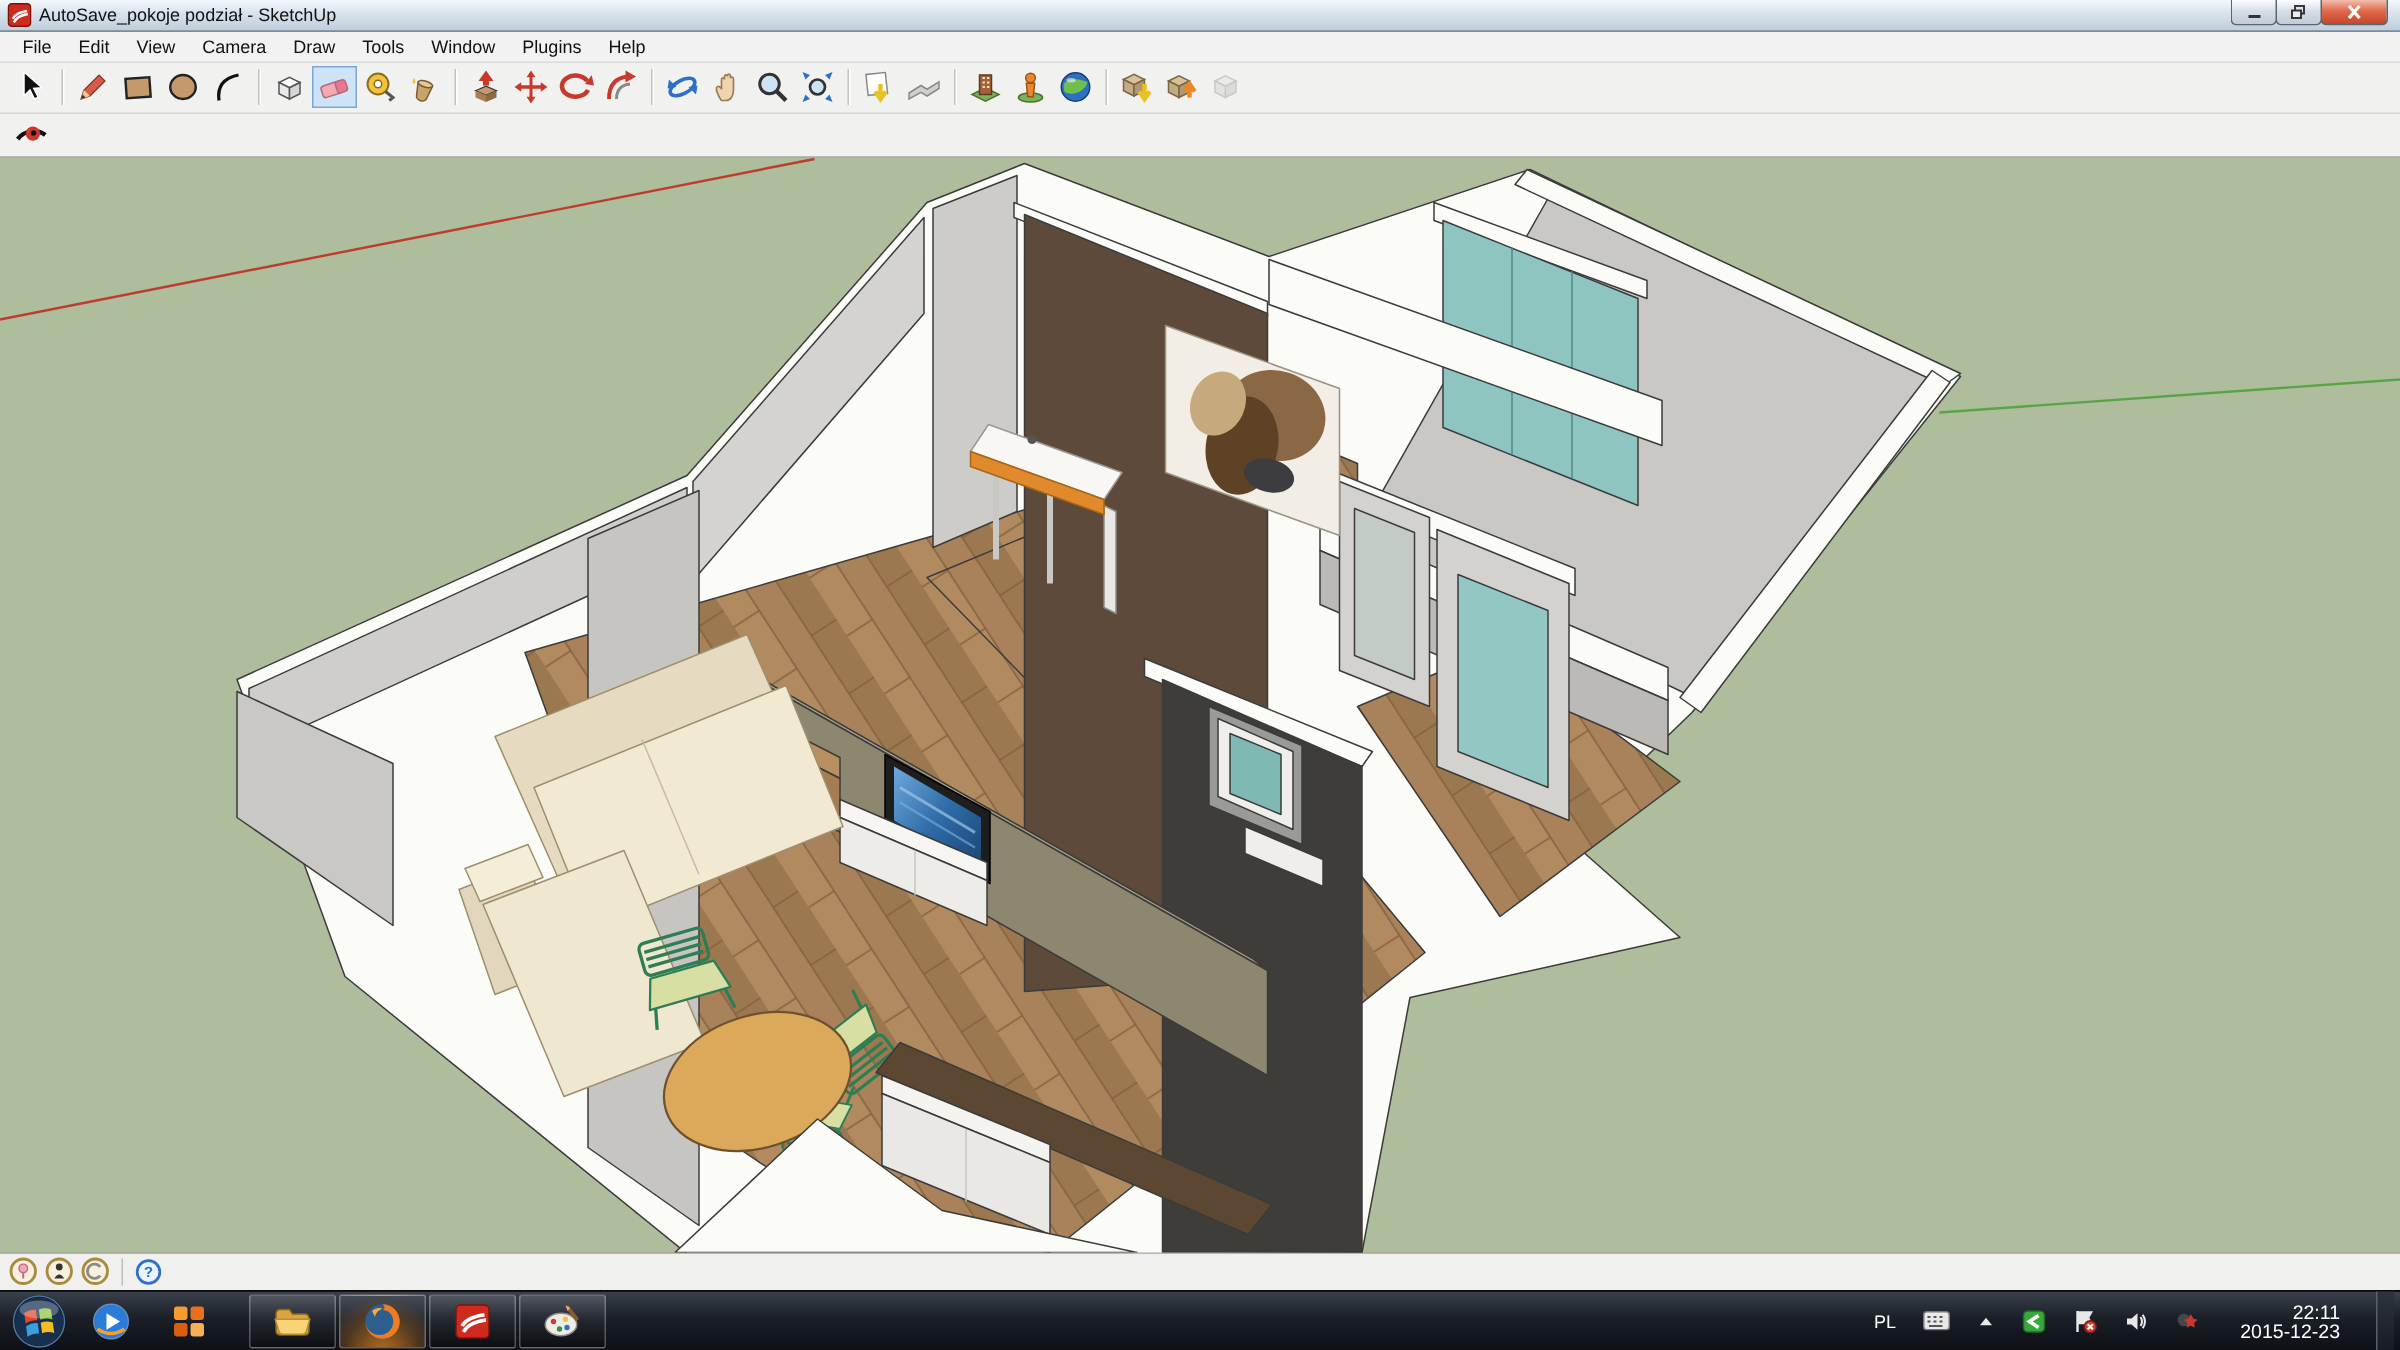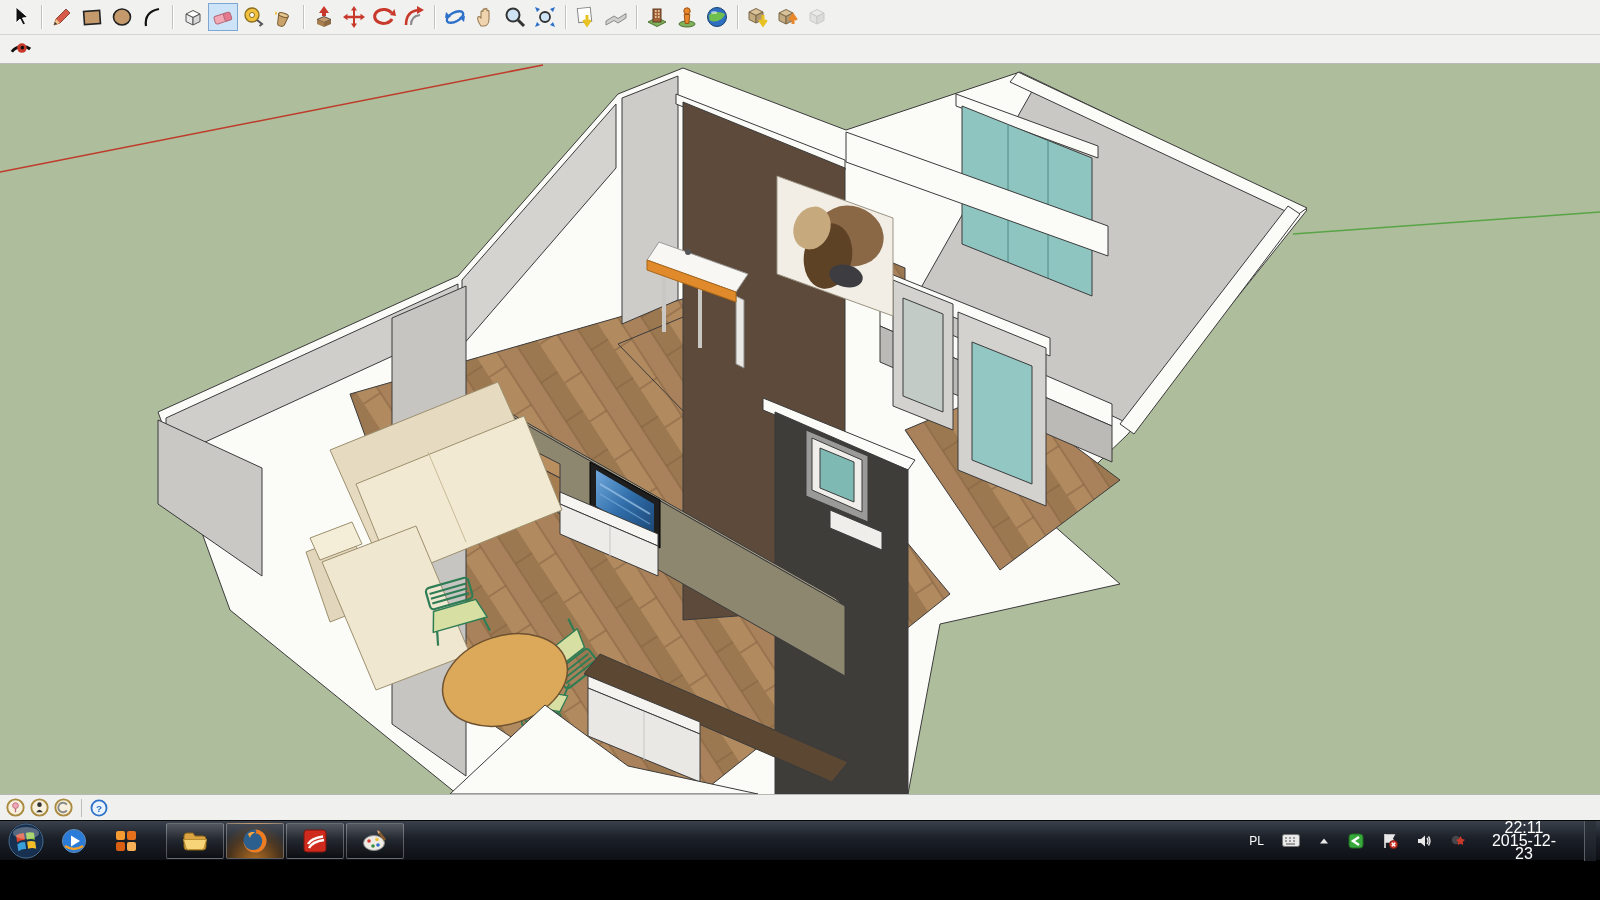--- a/index.html
+++ b/index.html
@@ -53,30 +53,66 @@
   
   .taskbar{height:40px;background:linear-gradient(#3A414C,#1B1F27 45%,#0D1015);
     display:flex;align-items:center;border-top:1px solid #060809;box-sizing:border-box;}
   .start-orb{width:44px;height:38px;display:flex;align-items:center;justify-content:center;margin-left:4px;}
   .task-plain{width:52px;height:38px;display:flex;align-items:center;justify-content:center;}
   .task-btn{width:58px;height:36px;margin:0 1px;border:1px solid rgba(255,255,255,.28);border-radius:2px;
     background:linear-gradient(rgba(255,255,255,.14),rgba(255,255,255,.04) 50%,rgba(0,0,0,.12));
     display:flex;align-items:center;justify-content:center;box-sizing:border-box;}
   .task-btn.glow{background:radial-gradient(circle at 50% 115%,rgba(244,146,38,.75),rgba(244,146,38,.25) 55%,rgba(255,255,255,.08) 80%);}
   .tray{margin-left:auto;display:flex;align-items:center;gap:18px;color:#FFFFFF;font-size:12px;padding-right:4px;}
-  .tray-clock{text-align:center;line-height:13px;font-size:16px;margin-left:4px;width:72px;}
+  .tray-clock{text-align:right;line-height:13px;font-size:13px;margin-left:4px;width:72px;}
   .show-desktop{width:11px;height:40px;border-left:1px solid #5a6067;
     background:linear-gradient(#2E343C,#171B21);margin-left:6px;}
 </style>
 </head>
 <body>
 
 <div class="app">
 
-
+  <div class="titlebar">
+    <svg width="16" height="16" viewBox="0 0 16 16">
+      <rect x="0.5" y="0.5" width="15" height="15" rx="2.5" fill="#CE2B1E" stroke="#7d140c"></rect>
+      <path d="M3.5 10.5 C5 7.5 8.5 6 13 5.3 M4.2 13 C5.8 9.5 9.5 8 13.6 7.3" stroke="#fff" stroke-width="1.7" fill="none"></path>
+    </svg>
+    <span class="title-text">AutoSave_pokoje podział - SketchUp</span>
+    <div class="winbtns">
+      <div class="winbtn minmax">
+        <svg width="10" height="9" viewBox="0 0 10 9">
+            <rect x="1" y="6" width="8" height="2" fill="#333"></rect>
+          </svg>
+      </div>
+      <div class="winbtn minmax">
+        <svg width="11" height="10" viewBox="0 0 11 10">
+          <rect x="3" y="1" width="6" height="5" fill="none" stroke="#333" stroke-width="1.3"></rect>
+          <rect x="1" y="4" width="6" height="5" fill="#E8EDF2" stroke="#333" stroke-width="1.3"></rect>
+        </svg>
+      </div>
+      <div class="winbtn close">
+        <svg width="11" height="10" viewBox="0 0 11 10">
+          <path d="M2 1 L9 9 M9 1 L2 9" stroke="#fff" stroke-width="2.2"></path>
+        </svg>
+      </div>
+    </div>
+  </div>
+
+  <div class="menubar">
+    <span class="menu-item">File</span>
+    <span class="menu-item">Edit</span>
+    <span class="menu-item">View</span>
+    <span class="menu-item">Camera</span>
+    <span class="menu-item">Draw</span>
+    <span class="menu-item">Tools</span>
+    <span class="menu-item">Window</span>
+    <span class="menu-item">Plugins</span>
+    <span class="menu-item">Help</span>
+  </div>
 
   <div class="toolbar">
     <button class="tbtn" title="Select">
       <svg width="24" height="24" viewBox="0 0 24 24">
         <path d="M7 2 L7 18 L11 14 L14 20 L16.5 18.7 L13.5 13 L19 12.5 Z" fill="#111" stroke="#fff" stroke-width="1"></path>
         </svg>
     </button>
     <div class="tsep"></div>
     <button class="tbtn" title="Line">
       <svg width="24" height="24" viewBox="0 0 24 24">

